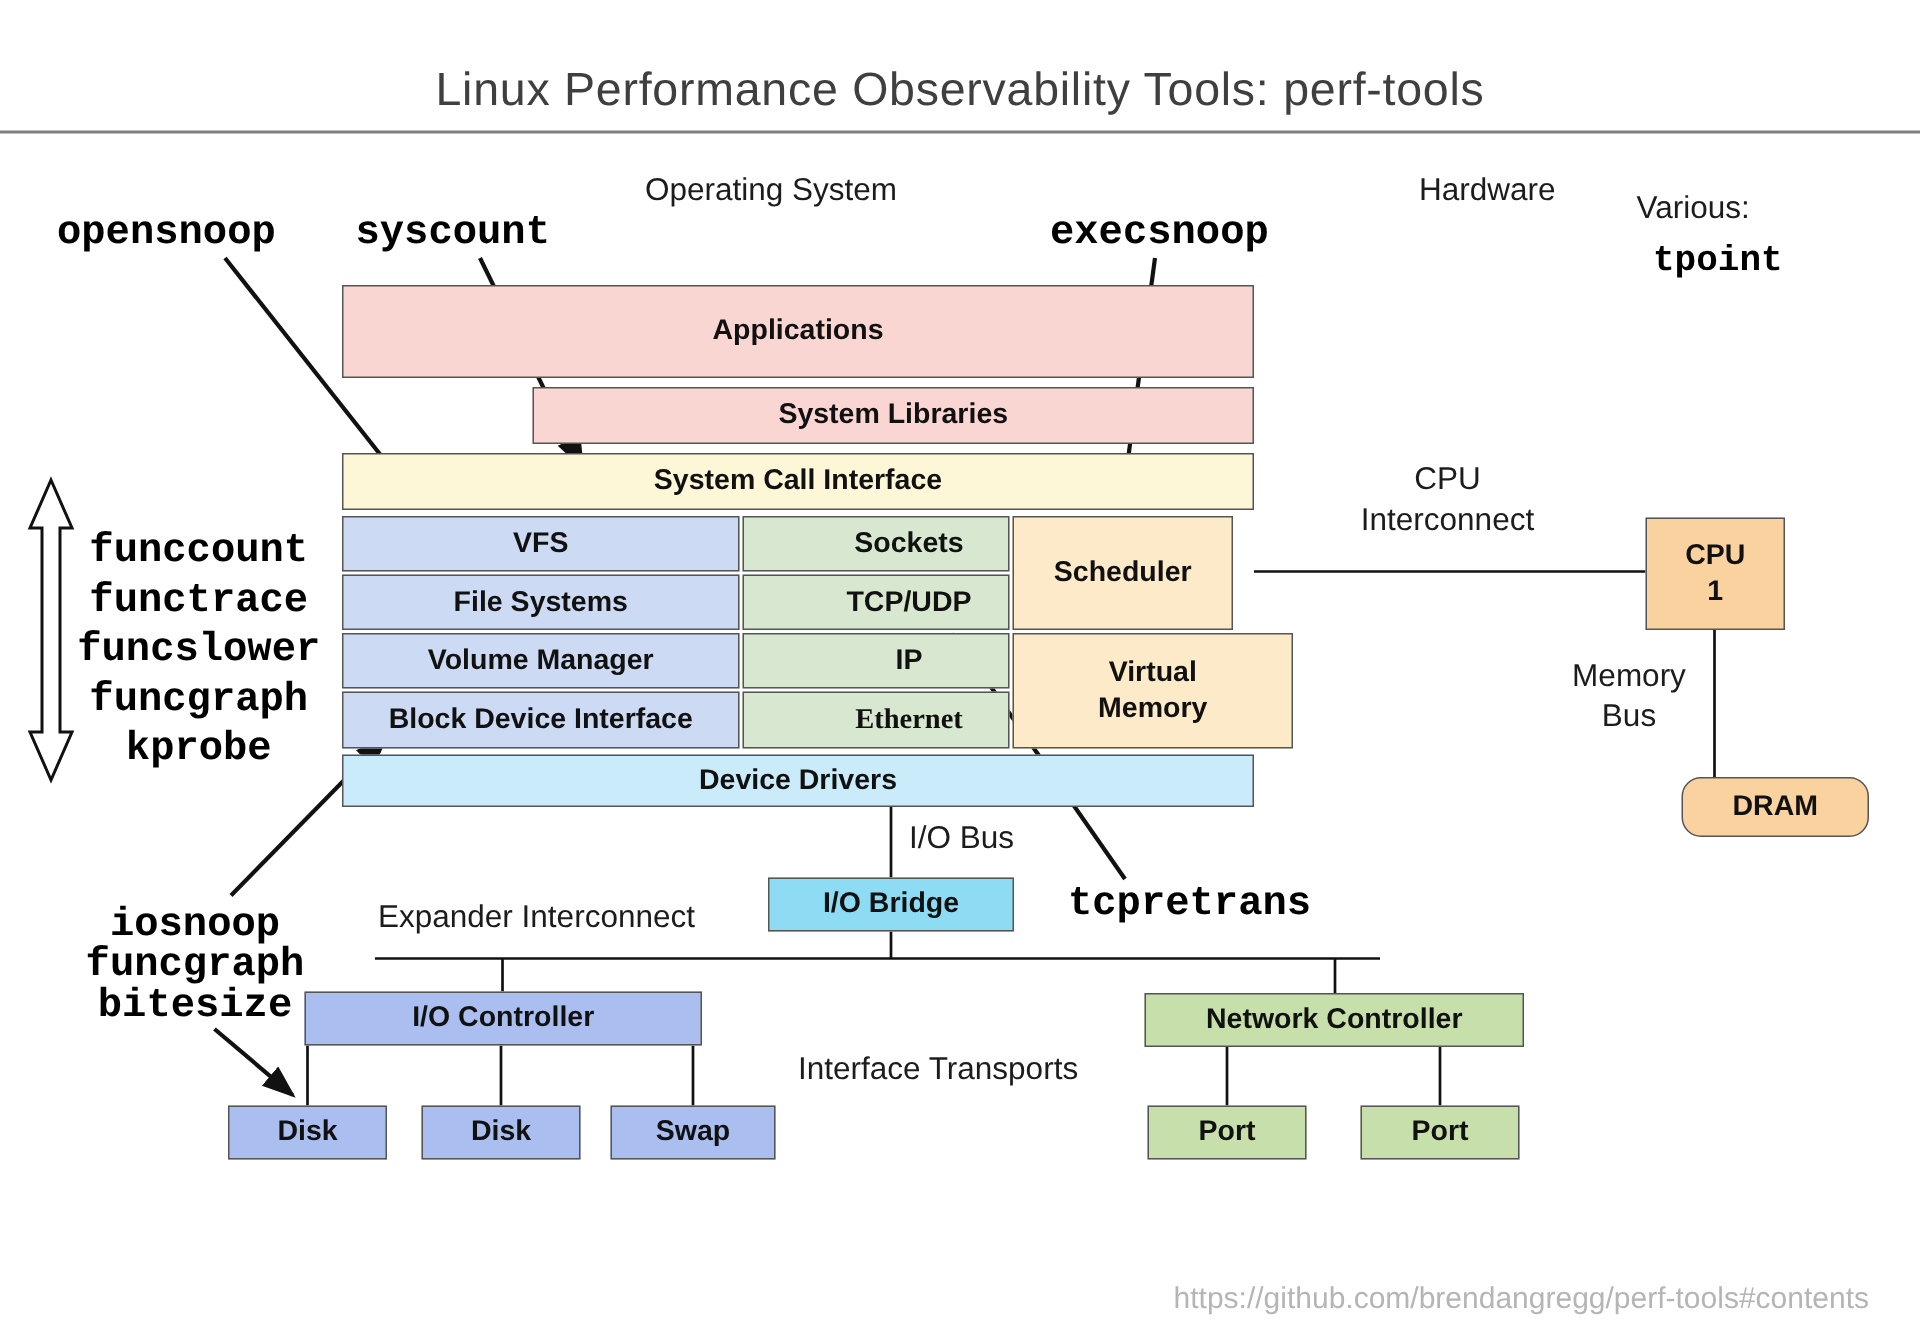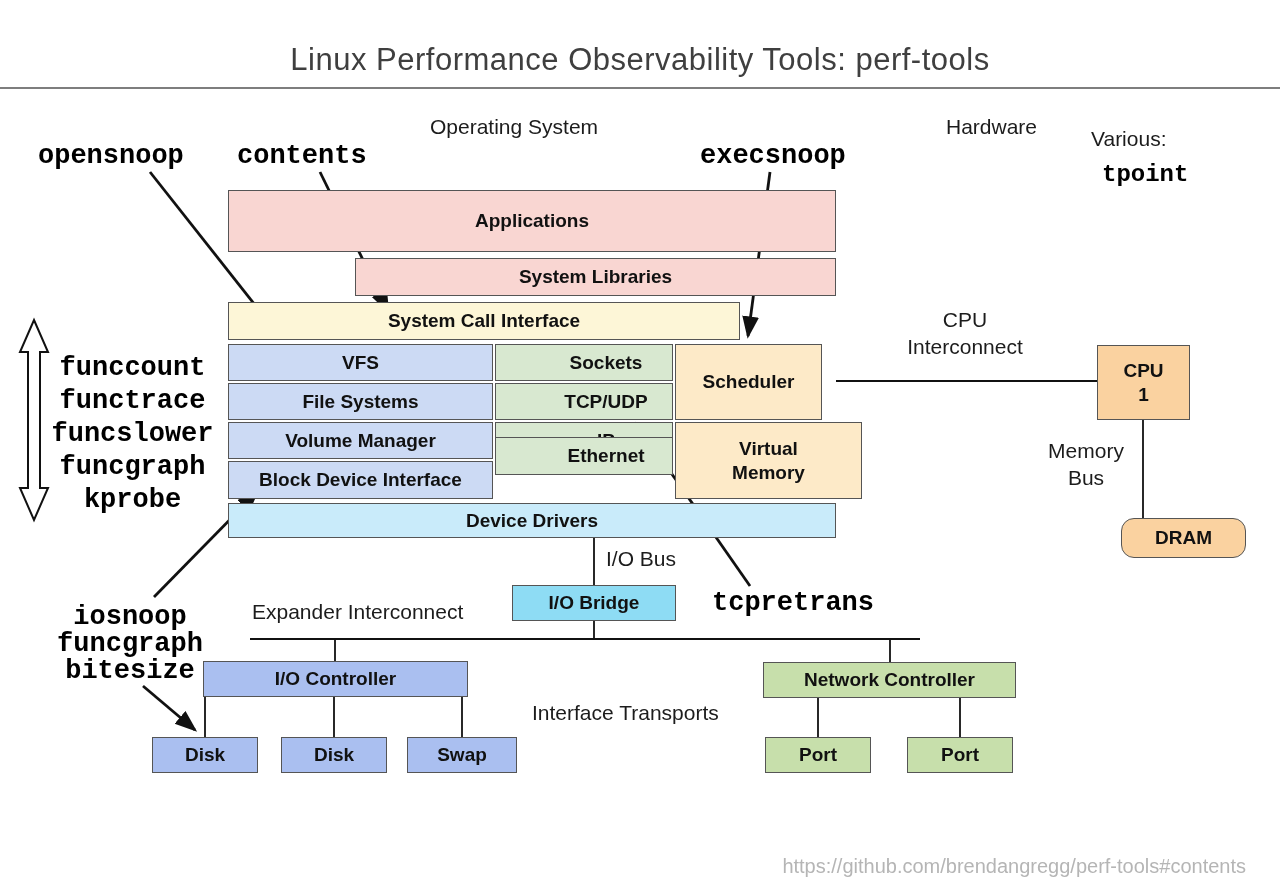--- a/index.html
+++ b/index.html
@@ -97,52 +97,52 @@
   <div class="label" style="left:1091px;top:127px;">Various:</div>
   <div class="label pre" style="left:898px;top:306px;width:134px;">CPU
 Interconnect</div>
   <div class="label pre" style="left:1032px;top:437px;width:108px;">Memory
 Bus</div>
   <div class="label" style="left:606px;top:547px;">I/O Bus</div>
   <div class="label" style="left:252px;top:600px;">Expander Interconnect</div>
   <div class="label" style="left:532px;top:701px;">Interface Transports</div>
 
   <div class="mono-tool" style="left:38px;top:141px;">opensnoop</div>
-  <div class="mono-tool" style="left:237px;top:141px;">contents</div>
+  <div class="mono-tool" style="left:237px;top:141px;">syscount</div>
   <div class="mono-tool" style="left:700px;top:141px;">execsnoop</div>
   <div class="mono-tool tpoint" style="left:1102px;top:161px;">tpoint</div>
   <div class="mono-tool" style="left:712px;top:588px;">tcpretrans</div>
 
   <div class="tool-group func-lines" style="left:40px;top:352px;width:185px;">
     <div>funccount</div>
     <div>functrace</div>
     <div>funcslower</div>
     <div>funcgraph</div>
     <div>kprobe</div>
   </div>
 
   <div class="tool-group io-lines" style="left:44px;top:604px;width:172px;">
     <div>iosnoop</div>
     <div>funcgraph</div>
     <div>bitesize</div>
   </div>
 
   <div class="box pink" style="left:228px;top:190px;width:608px;height:62px;">Applications</div>
   <div class="box pink" style="left:355px;top:258px;width:481px;height:38px;">System Libraries</div>
-  <div class="box yellow" style="left:228px;top:302px;width:512px;height:38px;">System Call Interface</div>
+  <div class="box yellow" style="left:228px;top:302px;width:608px;height:38px;">System Call Interface</div>
 
   <div class="box blue" style="left:228px;top:344px;width:265px;height:37px;">VFS</div>
   <div class="box blue" style="left:228px;top:383px;width:265px;height:37px;">File Systems</div>
   <div class="box blue" style="left:228px;top:422px;width:265px;height:37px;">Volume Manager</div>
   <div class="box blue" style="left:228px;top:461px;width:265px;height:38px;">Block Device Interface</div>
 
   <div class="box green" style="left:495px;top:344px;width:178px;height:37px;">Sockets</div>
   <div class="box green" style="left:495px;top:383px;width:178px;height:37px;">TCP/UDP</div>
   <div class="box green" style="left:495px;top:422px;width:178px;height:37px;">IP</div>
-  <div class="box green" style="left:495px;top:437px;width:178px;height:38px;">Ethernet</div>
+  <div class="box green" style="left:495px;top:461px;width:178px;height:38px;font-family:Liberation Serif, serif;">Ethernet</div>
 
   <div class="box orange" style="left:675px;top:344px;width:147px;height:76px;">Scheduler</div>
   <div class="box orange pre" style="left:675px;top:422px;width:187px;height:77px;">Virtual
 Memory</div>
 
   <div class="box cyan" style="left:228px;top:503px;width:608px;height:35px;">Device Drivers</div>
 
   <div class="box hworange pre" style="left:1097px;top:345px;width:93px;height:75px;">CPU
 1</div>
   <div class="box hworange" style="left:1121px;top:518px;width:125px;height:40px;border-radius:13px;">DRAM</div>

